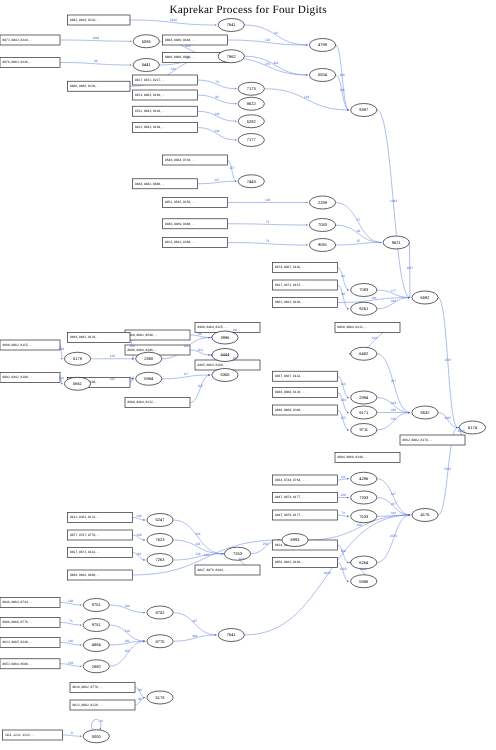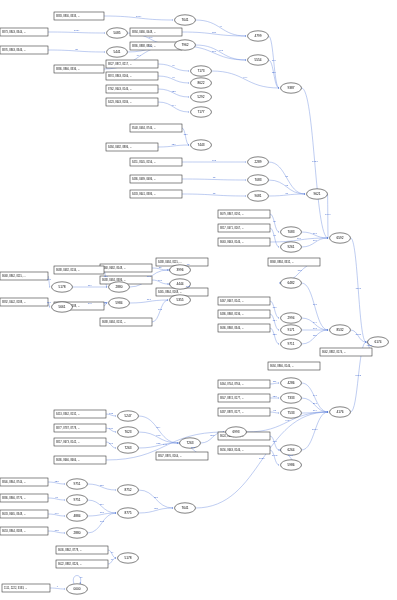--- a/index.html
+++ b/index.html
@@ -14,20 +14,21 @@
   .ell{fill:#ffffff;stroke:#1a1a1a;stroke-width:.55;}
   .rect{fill:#ffffff;stroke:#3a3a3a;stroke-width:.6;}
   .edge{stroke:#6f8fe0;stroke-width:.45;fill:none;}
   .arrowhead{fill:#4a6fd0;}
 </style>
 </head>
 <body>
 
 <div id="page">
 
+  <div id="title">Kaprekar Process for Four Digits</div>
 
   <svg id="graph" viewBox="0 0 397 600">
     <defs>
       <marker id="ah" markerWidth="4" markerHeight="4" refX="3.2" refY="1.6" orient="auto">
         <path d="M0,0 L3.4,1.6 L0,3.2 z" class="arrowhead"></path>
       </marker>
     </defs>
     <g id="edges-layer">
         <path d="M104,16 C138.55,16 138.55,20 173.1,20" class="edge" marker-end="url(#ah)"></path>
         <path d="M48,32 C76.55,32 76.55,33 105.1,33" class="edge" marker-end="url(#ah)"></path>

